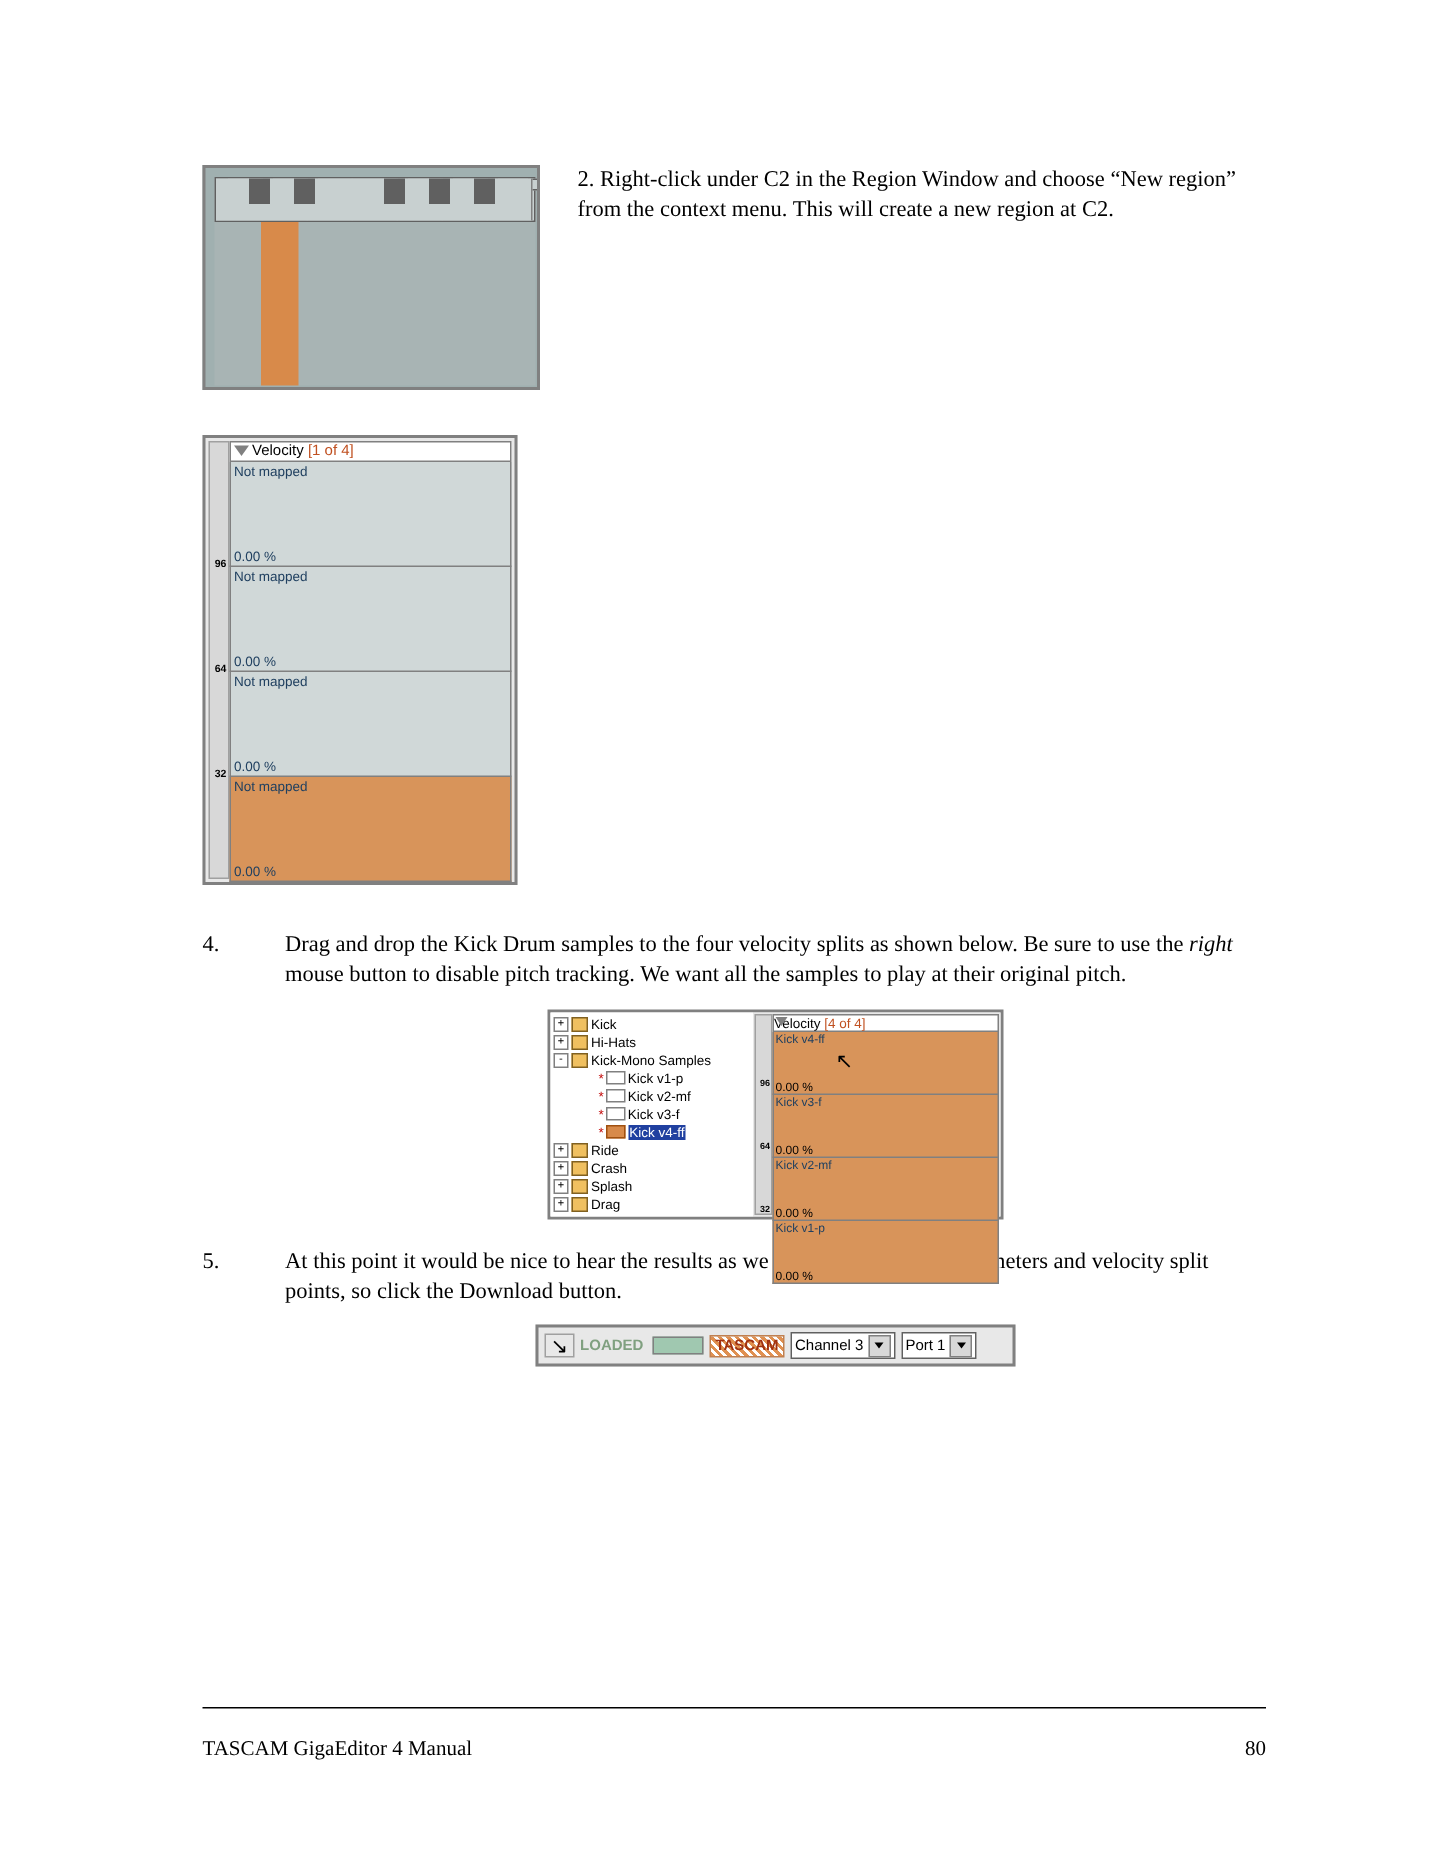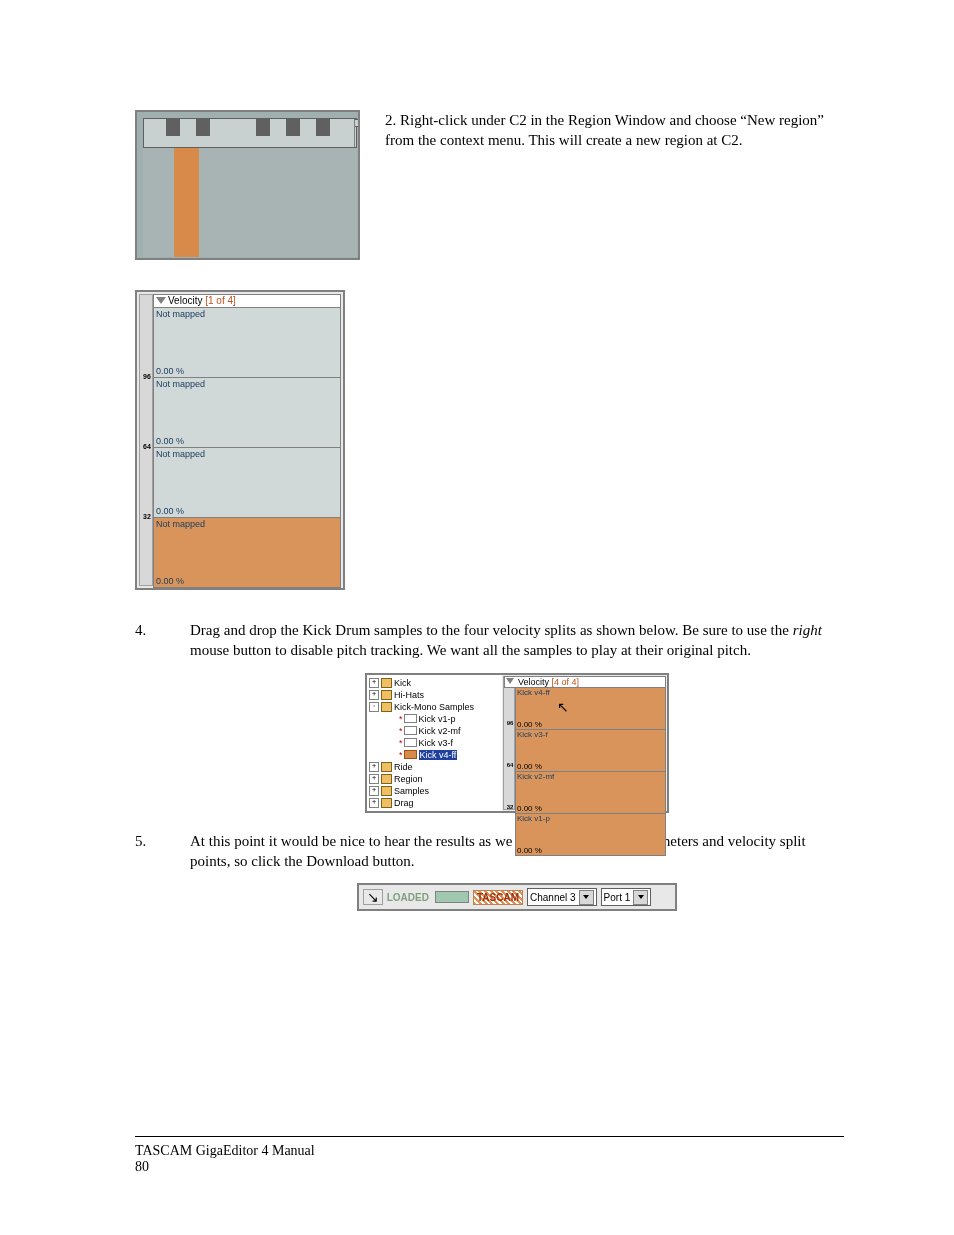--- a/index.html
+++ b/index.html
@@ -64,21 +64,21 @@
   .fig3 .tree { width:135px; background:#fff; padding:2px; box-sizing:border-box; }
   .fig3 .tree .item { display:flex; align-items:center; height:12px; white-space:nowrap; }
   .fig3 .tree .exp { width:8px;height:8px;border:1px solid #808080;margin-right:2px;font:7px monospace;line-height:7px;text-align:center;color:#000; }
   .fig3 .tree .fold { width:9px;height:8px;background:#f0c060;border:1px solid #806020;margin-right:2px; }
   .fig3 .tree .wav { width:11px;height:7px;background:#fff;border:1px solid #808080;margin-right:2px;position:relative; }
   .fig3 .tree .wav.sel { background:#d88a4a; border-color:#a05010; }
   .fig3 .tree .ast { color:#c00000; margin-right:1px; }
   .fig3 .tree .lbl.sel { background:#2040a0; color:#fff; padding:0 1px; }
   .fig3 .tree .ind2 { margin-left:20px; }
   .fig3 .vel { width:165px; position:relative; background:#e8e8e8; }
-  .fig3 .vel .hdr { position:absolute; top:1px; left:2px; right:1px; height:12px; background:#fff; border:1px solid #808080; font:9px Arial; padding-left:13px; box-sizing:border-box; line-height:10px; }
+  .fig3 .vel .hdr { position:absolute; top:1px; left:13px; right:1px; height:12px; background:#fff; border:1px solid #808080; font:9px Arial; padding-left:0; box-sizing:border-box; line-height:10px; }
   .fig3 .vel .hdr .tri { position:absolute; left:1px; top:1px; width:0;height:0;border-left:4px solid transparent;border-right:4px solid transparent;border-top:6px solid #808080; }
   .fig3 .vel .gutter { position:absolute; top:1px; left:1px; width:12px; bottom:1px; background:#d8d8d8; border:1px solid #a0a0a0; box-sizing:border-box; }
   .fig3 .vel .gutter span { position:absolute; font:bold 6px Arial; left:0; width:12px; text-align:center; }
   .fig3 .vel .cells { position:absolute; top:13px; left:13px; right:1px; bottom:1px; }
   .fig3 .vel .cell { position:absolute; left:0; right:0; border:1px solid #808080; border-top:none; background:#d0d8d8; box-sizing:border-box; font:8px Arial; padding:0 1px; }
   .fig3 .vel .cell.sel { background:#d8945a; }
   .fig3 .vel .cell .nm { color:#204060; }
   .fig3 .vel .cell .v { position:absolute; left:1px; bottom:0; }
   .fig3 .cursor { position:absolute; font:14px Arial; color:#000; pointer-events:none; }
 
@@ -86,21 +86,21 @@
   .fig4 { width:320px; margin:12px auto 0 auto; border:2px solid #808080; background:#e8e8e8; display:flex; align-items:center; padding:3px 4px; gap:4px; font:10px Arial; box-sizing:border-box; }
   .fig4 .btn { border:1px solid #a0a0a0; background:#e8e8e8; padding:2px 3px; display:flex; align-items:center; }
   .fig4 .arrow-ic { font:14px Arial; line-height:10px; }
   .fig4 .loaded { color:#80a080; font-weight:bold; }
   .fig4 .reload { color:#a03010; font-weight:bold; border:1px solid #c08050; padding:1px 3px; background:repeating-linear-gradient(45deg,#e09050,#e09050 2px,#fff 2px,#fff 4px); }
   .fig4 .prog { width:32px;height:10px;border:1px solid #808080;background:#a0c8b0; margin-left:2px; }
   .fig4 .sel { background:#fff;border:1px solid #606060;padding:0 2px;display:flex;align-items:center;height:16px; }
   .fig4 .sel .dd { width:13px;height:13px;border:1px solid #808080;background:#d8d8d8;margin-left:3px;display:flex;align-items:center;justify-content:center; }
   .fig4 .sel .dd::after { content:""; width:0;height:0;border-left:3px solid transparent;border-right:3px solid transparent;border-top:4px solid #000; }
 
-  .footer { position:absolute; bottom:60px; left:135px; right:110px; border-top:1px solid #000; padding-top:6px; display:flex; justify-content:space-between; font-size:14px;flex-direction:column; }
+  .footer { position:absolute; bottom:60px; left:135px; right:110px; border-top:1px solid #000; padding-top:20px; display:flex; justify-content:space-between; font-size:14px; }
 </style>
 </head>
 <body>
 
 <div class="page">
 
   <div class="row">
     <div class="fig">
       <div class="fig-box fig1">
         <div class="body"></div>
@@ -213,26 +213,26 @@
               <span class="lbl sel">Kick v4-ff</span>
             </div>
             <div class="item">
               <span class="exp">+</span>
               <span class="fold"></span>
               <span class="lbl">Ride</span>
             </div>
             <div class="item">
               <span class="exp">+</span>
               <span class="fold"></span>
-              <span class="lbl">Region</span>
-            </div>
-            <div class="item">
-              <span class="exp">+</span>
-              <span class="fold"></span>
-              <span class="lbl">Samples</span>
+              <span class="lbl">Crash</span>
+            </div>
+            <div class="item">
+              <span class="exp">+</span>
+              <span class="fold"></span>
+              <span class="lbl">Splash</span>
             </div>
             <div class="item">
               <span class="exp">+</span>
               <span class="fold"></span>
               <span class="lbl">Drag</span>
             </div>
           </div>
         <div class="vel">
           <div class="gutter">
             <span style="top:43px">96</span>

